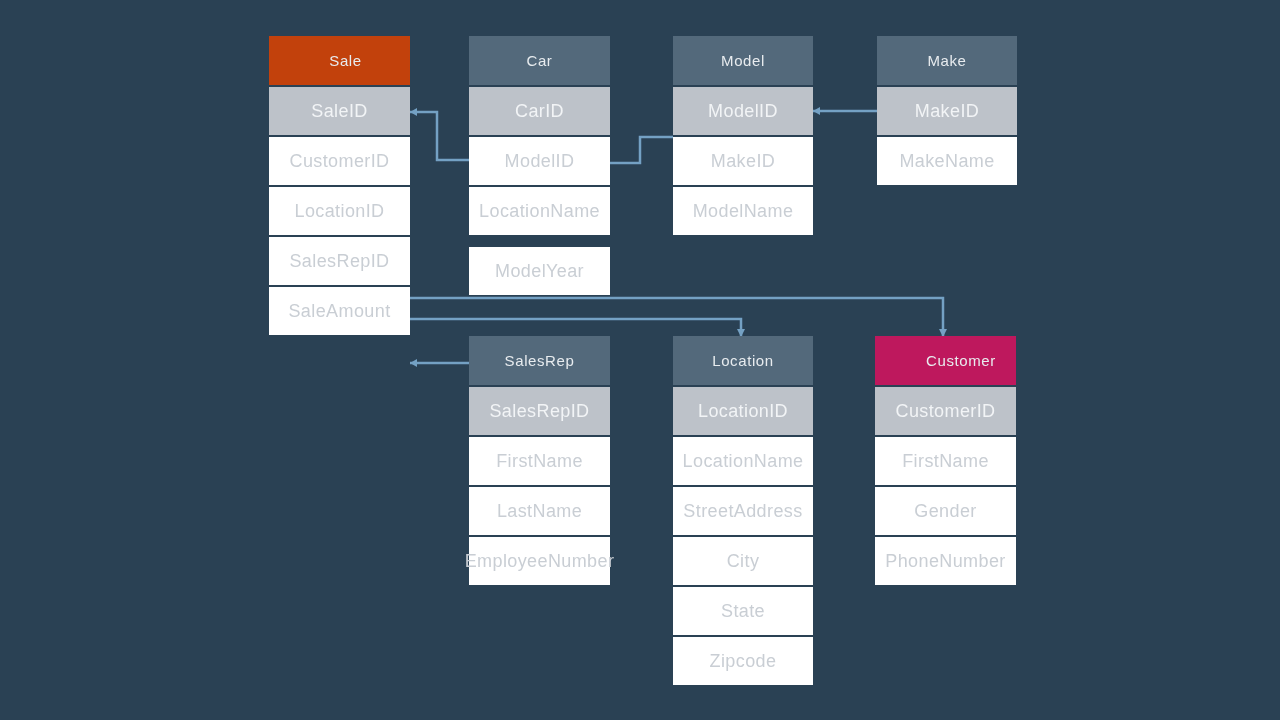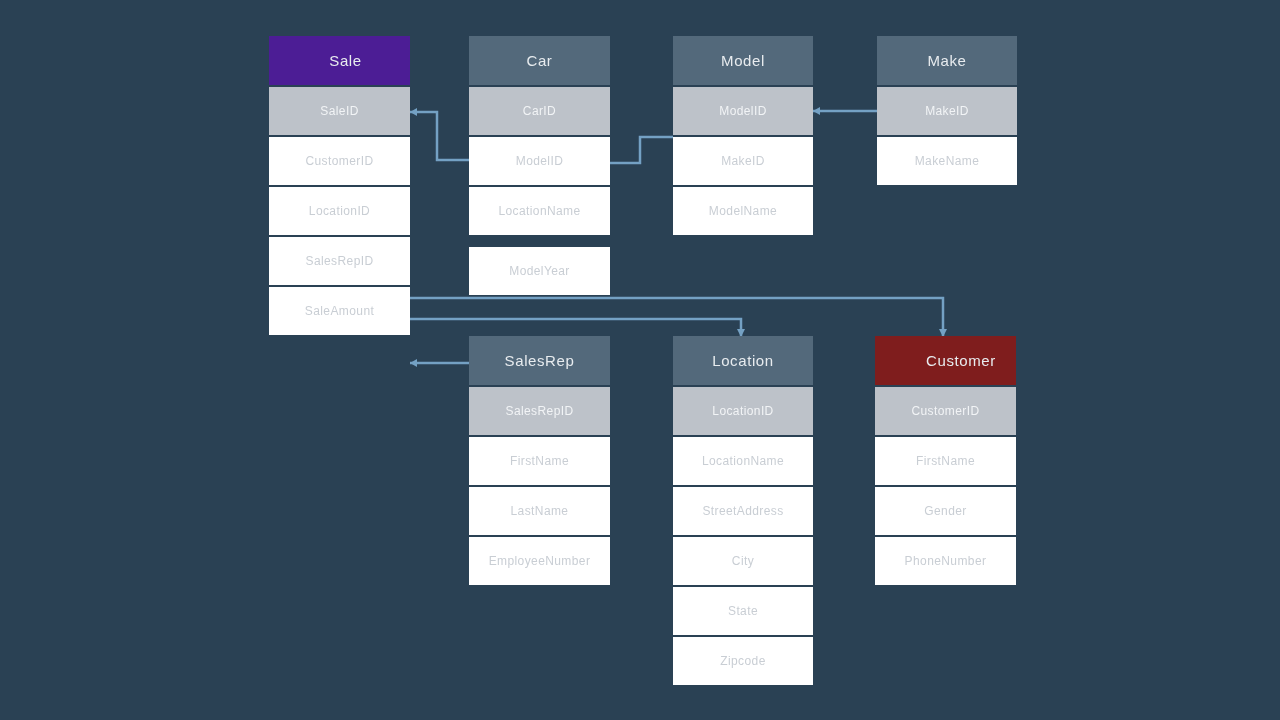--- a/index.html
+++ b/index.html
@@ -33,21 +33,21 @@
     justify-content: center;
     font-size: 15px;
     letter-spacing: 0.6px;
   }
   .trow {
     height: 48px;
     margin-bottom: 2px;
     display: flex;
     align-items: center;
     justify-content: center;
-    font-size: 12px;
+    font-size: 18px;
     letter-spacing: 0.4px;
   }
   .conn {
     fill: none;
     stroke-width: 2.5px;
   }
 </style>
 </head>
 <body>
 
@@ -59,21 +59,21 @@
       <polyline points="813,111 877,111" class="conn" stroke="#74a1c4"></polyline>
       <polygon points="813,111 820,107 820,115" fill="#74a1c4"></polygon>
       <polyline points="410,298 943,298 943,336" class="conn" stroke="#74a1c4"></polyline>
       <polygon points="943,337 939,329 947,329" fill="#74a1c4"></polygon>
       <polyline points="410,319 741,319 741,336" class="conn" stroke="#74a1c4"></polyline>
       <polygon points="741,337 737,329 745,329" fill="#74a1c4"></polygon>
       <polyline points="410,363 469,363" class="conn" stroke="#74a1c4"></polyline>
       <polygon points="410,363 417,359 417,367" fill="#74a1c4"></polygon>
     </svg>
     <div class="db-table" style="left: 269px; top: 36px; width: 141px;">
-      <div class="thead" style="background: #4c1d95; color: rgb(232, 236, 239); padding-left: 12px;">
+      <div class="thead" style="background: #c2410c; color: rgb(232, 236, 239); padding-left: 12px;">
         <span>Sale</span>
       </div>
       <div class="trow pk" style="background: rgb(189, 194, 201); color: rgb(242, 244, 246);">
         <span>SaleID</span>
       </div>
       <div class="trow" style="background: rgb(255, 255, 255); color: rgb(201, 206, 212);">
         <span>CustomerID</span>
       </div>
       <div class="trow" style="background: rgb(255, 255, 255); color: rgb(201, 206, 212);">
         <span>LocationID</span>
@@ -161,21 +161,21 @@
         <span>City</span>
       </div>
       <div class="trow" style="background: rgb(255, 255, 255); color: rgb(201, 206, 212);">
         <span>State</span>
       </div>
       <div class="trow" style="background: rgb(255, 255, 255); color: rgb(201, 206, 212);">
         <span>Zipcode</span>
       </div>
     </div>
     <div class="db-table" style="left: 875px; top: 336px; width: 141px;">
-      <div class="thead" style="background: #7f1d1d; color: rgb(232, 236, 239); padding-left: 31px;">
+      <div class="thead" style="background: #be185d; color: rgb(232, 236, 239); padding-left: 31px;">
         <span>Customer</span>
       </div>
       <div class="trow pk" style="background: rgb(189, 194, 201); color: rgb(242, 244, 246);">
         <span>CustomerID</span>
       </div>
       <div class="trow" style="background: rgb(255, 255, 255); color: rgb(201, 206, 212);">
         <span>FirstName</span>
       </div>
       <div class="trow" style="background: rgb(255, 255, 255); color: rgb(201, 206, 212);">
         <span>Gender</span>

